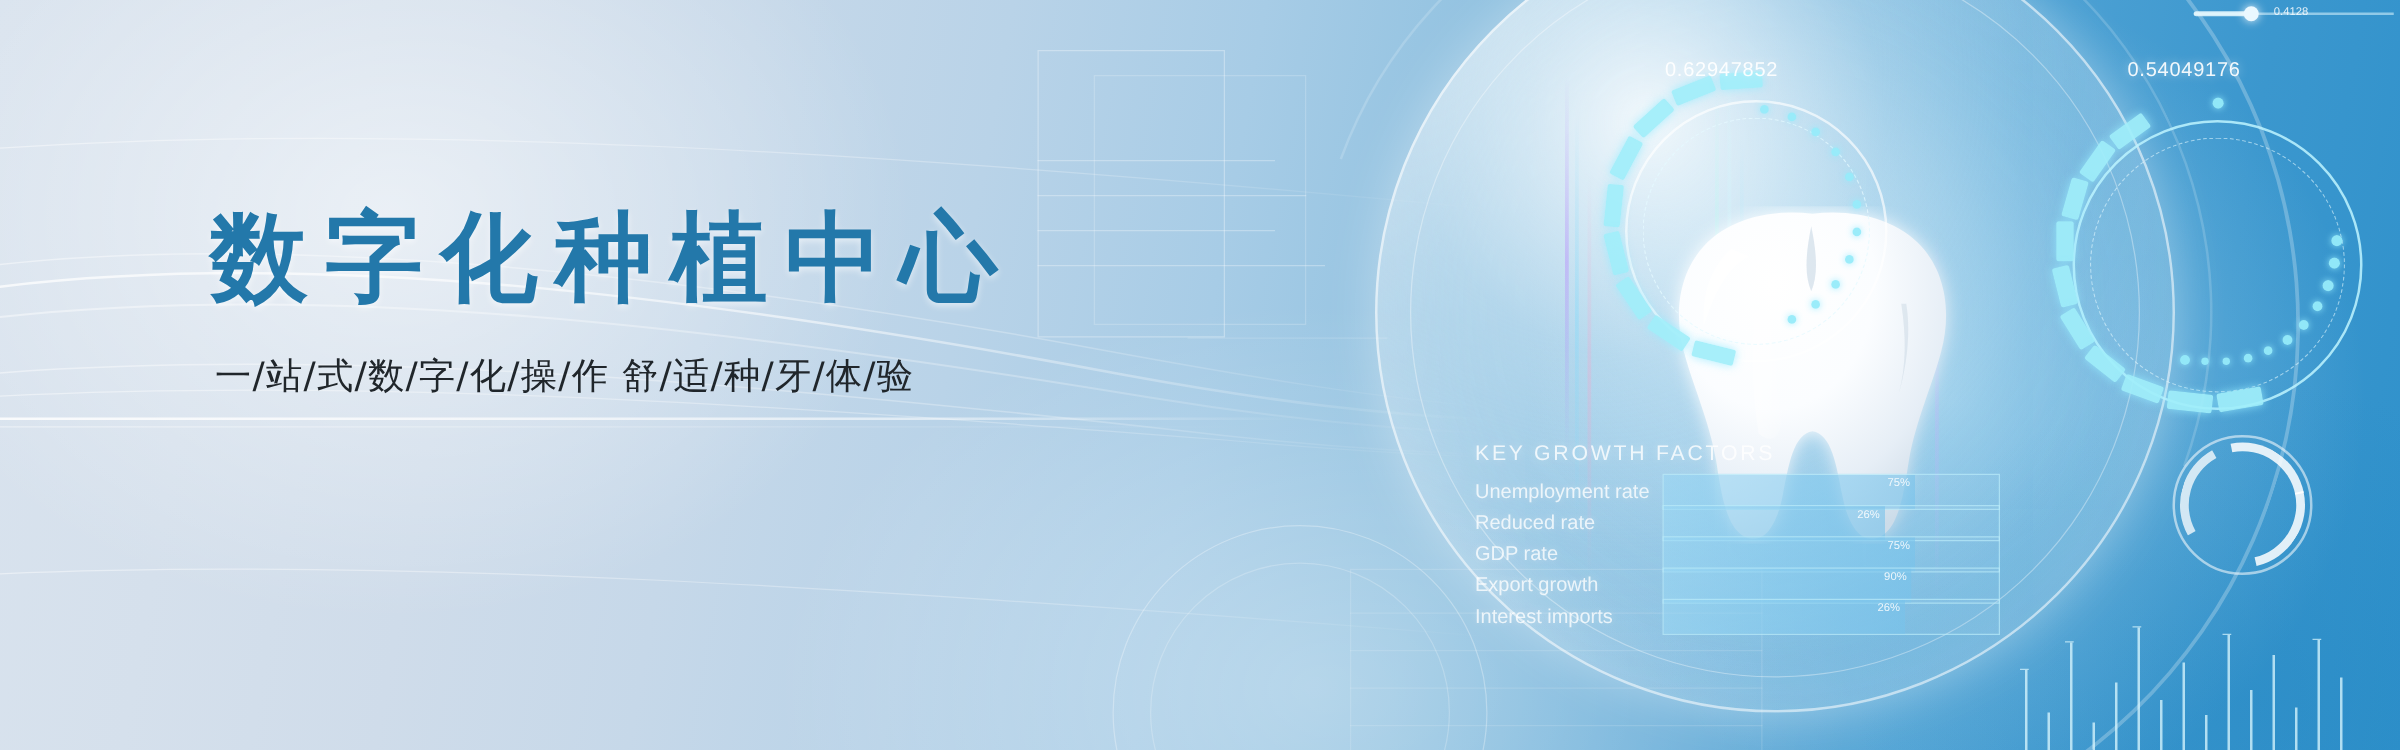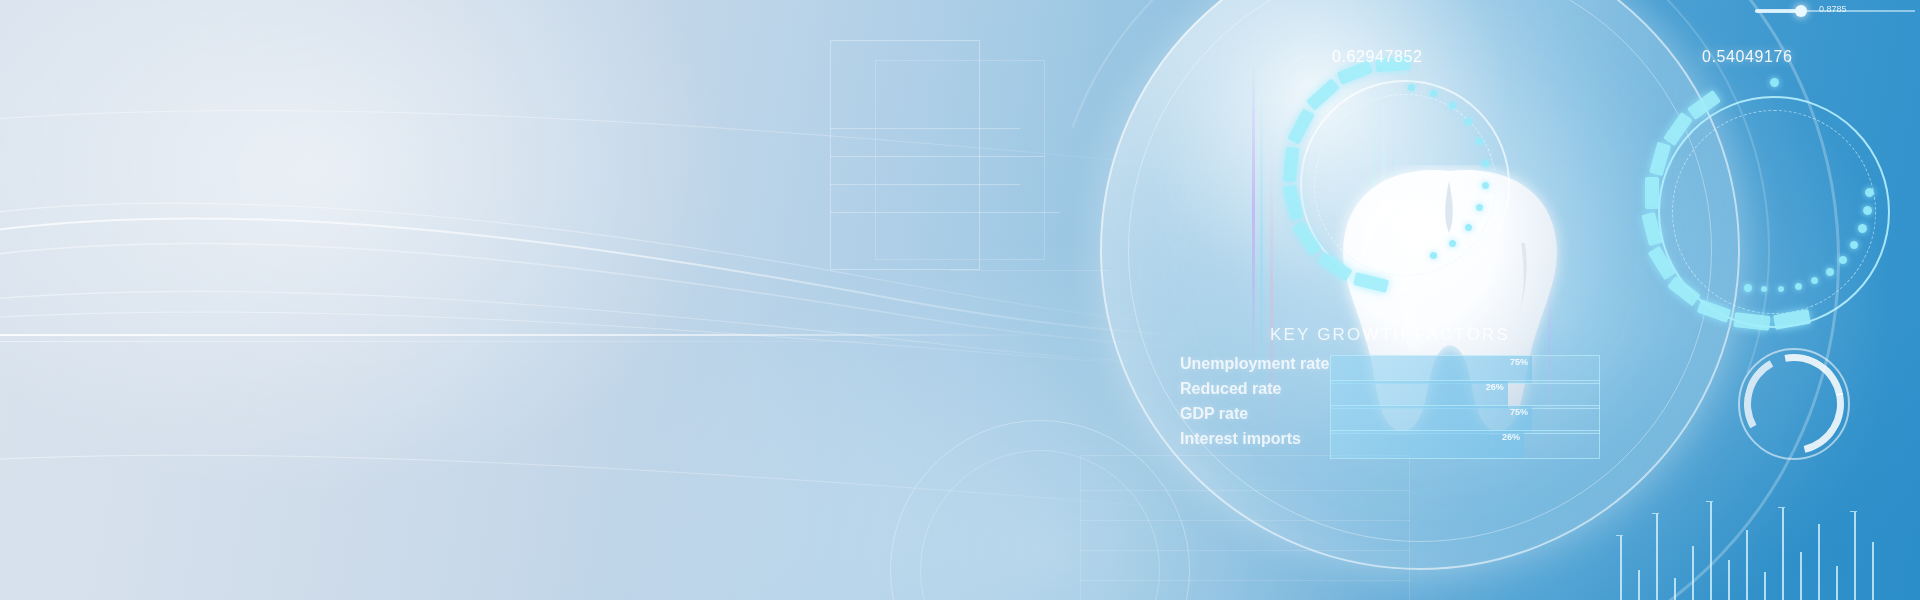--- a/index.html
+++ b/index.html
@@ -106,24 +106,25 @@
     color:rgba(255,255,255,.92);
     letter-spacing:.6px;
     white-space:nowrap;
     text-shadow:0 0 8px rgba(255,255,255,.5);
   }
 
   
   .kgf{position:absolute;left:160px;top:325px;width:420px;}
   .kgf-title{
     font-size:17px;letter-spacing:2.2px;color:rgba(255,255,255,.80);
-    text-align:center;white-space:nowrap;margin-bottom:10px;
+    white-space:nowrap;margin-bottom:10px;
     text-shadow:0 0 8px rgba(255,255,255,.35);
-  }
-  .kgf-row{display:flex;align-items:flex-start;height:21px;margin-bottom:4px;font-weight:bold;}
+    margin-top:28px;
+  }
+  .kgf-row{display:flex;align-items:center;height:21px;margin-bottom:4px;}
   .kgf-label{
     width:150px;font-size:16px;color:rgba(255,255,255,.78);white-space:nowrap;
     text-shadow:0 0 6px rgba(255,255,255,.30);
   }
   .kgf-track{
     position:relative;flex:1;height:29px;
     border:1px solid rgba(185,235,250,.70);
     background:rgba(190,230,250,.10);
   }
   .kgf-fill{
@@ -183,20 +184,24 @@
     <path d="M-20 214 C 200 186, 520 214, 860 276 C 1000 302, 1110 320, 1200 326" fill="none" stroke="url(#wg2)" stroke-width="1.2"></path>
     <path d="M-20 300 C 260 276, 600 306, 940 344 C 1040 356, 1130 362, 1200 364" fill="none" stroke="url(#wg2)" stroke-width="1.2"></path>
     <path d="M-20 318 C 300 300, 640 326, 980 352 C 1070 360, 1140 364, 1200 366" fill="none" stroke="url(#wg2)" stroke-width="1"></path>
     <path d="M-20 120 C 300 96, 700 120, 1200 168" fill="none" stroke="url(#wg2)" stroke-width="1"></path>
     <path d="M-20 460 C 300 444, 700 470, 1200 510" fill="none" stroke="url(#wg2)" stroke-width="1"></path>
   </svg>
 
   <div class="divider"></div>
   <div class="divider2"></div>
 
+  <div class="headline">
+    <div class="title">数字化种植中心</div>
+  </div>
+  <div class="subtitle">一/站/式/数/字/化/操/作  舒/适/种/牙/体/验</div>
 
   <div class="scene">
 
     <div class="arc" style="left:-40px;top:-170px;width:860px;height:860px;transform:rotate(18deg);opacity:.45;"></div>
     <div class="arc" style="left:30px;top:-110px;width:720px;height:720px;transform:rotate(-25deg);opacity:.30;border-width:2px;"></div>
     <div class="arc" style="left:-220px;top:120px;width:1100px;height:1100px;transform:rotate(140deg);opacity:.35;border-width:4px;"></div>
 
     <div class="sphere"></div>
     <div class="sphere-rim"></div>
     <div class="sphere-rim2"></div>
@@ -352,35 +357,42 @@
       </div>
 
       <div class="kgf-row">
         <div class="kgf-label">GDP rate</div>
         <div class="kgf-track">
           <div class="kgf-fill" style="width:75%;"></div>
           <div class="kgf-pct" style="left:75%;">75%</div>
         </div>
       </div>
 
+      <div class="kgf-row">
+        <div class="kgf-label">Export growth</div>
+        <div class="kgf-track">
+          <div class="kgf-fill" style="width:74%;"></div>
+          <div class="kgf-pct" style="left:74%;">90%</div>
+        </div>
+      </div>
 
       <div class="kgf-row">
         <div class="kgf-label">Interest imports</div>
         <div class="kgf-track">
           <div class="kgf-fill" style="width:72%;"></div>
           <div class="kgf-pct" style="left:72%;">26%</div>
         </div>
       </div>
     </div>
 
     <div class="slider">
       <div class="slider-track"></div>
       <div class="slider-fill"></div>
       <div class="slider-knob"></div>
-      <div class="slider-val">0.8785</div>
+      <div class="slider-val">0.4128</div>
     </div>
 
     <div style="position:absolute;left:590px;bottom:0;width:300px;height:130px;">
       <div class="minibar" style="left:10px;height:64px;"></div>
       <div class="minibar" style="left:28px;height:30px;"></div>
       <div class="minibar" style="left:46px;height:86px;"></div>
       <div class="minibar" style="left:64px;height:22px;"></div>
       <div class="minibar" style="left:82px;height:54px;"></div>
       <div class="minibar" style="left:100px;height:98px;"></div>
       <div class="minibar" style="left:118px;height:40px;"></div>

